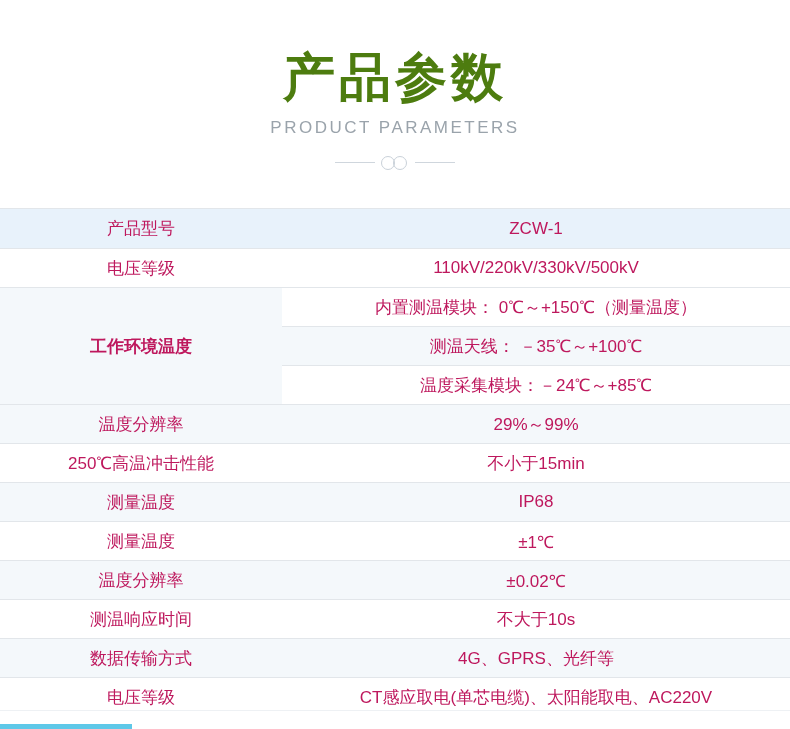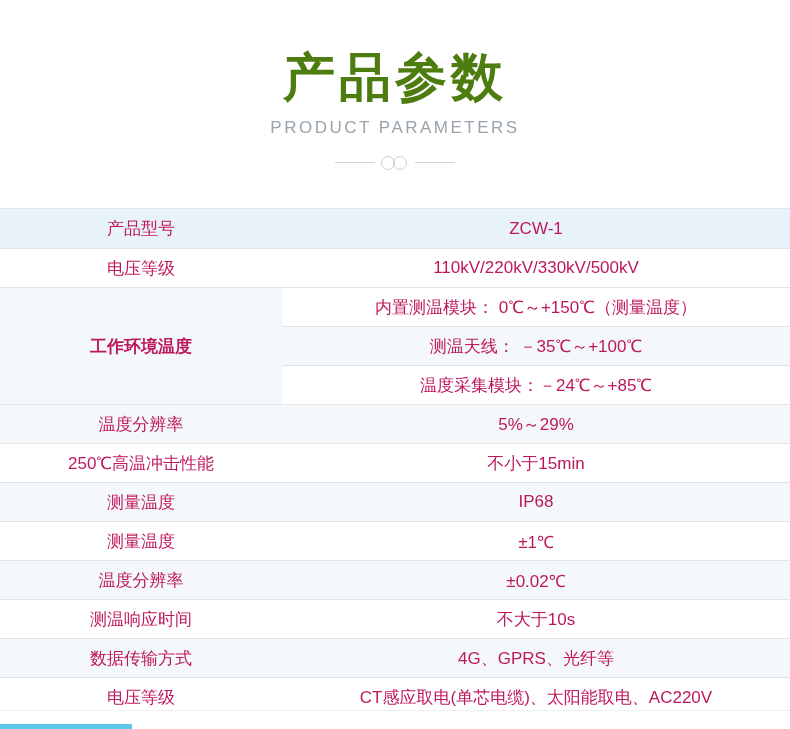--- a/index.html
+++ b/index.html
@@ -166,21 +166,21 @@
         <td class="temp-a">内置测温模块： 0℃～+150℃（测量温度）</td>
       </tr>
       <tr>
         <td class="temp-b">测温天线： －35℃～+100℃</td>
       </tr>
       <tr>
         <td class="temp-c">温度采集模块：－24℃～+85℃</td>
       </tr>
       <tr class="row-alt">
         <td class="label">温度分辨率</td>
-        <td>5%～29%</td>
+        <td>29%～99%</td>
       </tr>
       <tr class="row-plain">
         <td class="label">250℃高温冲击性能</td>
         <td>不小于15min</td>
       </tr>
       <tr class="row-alt">
         <td class="label">测量温度</td>
         <td>IP68</td>
       </tr>
       <tr class="row-plain">

